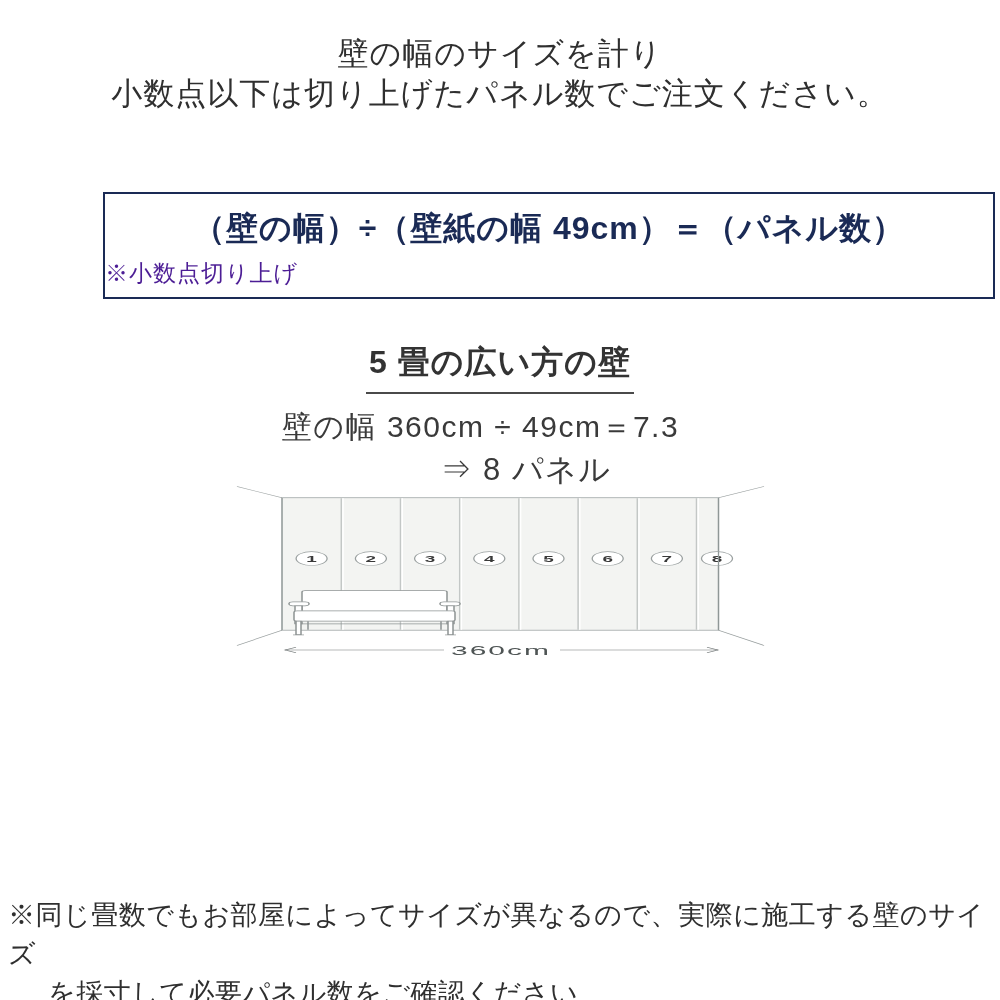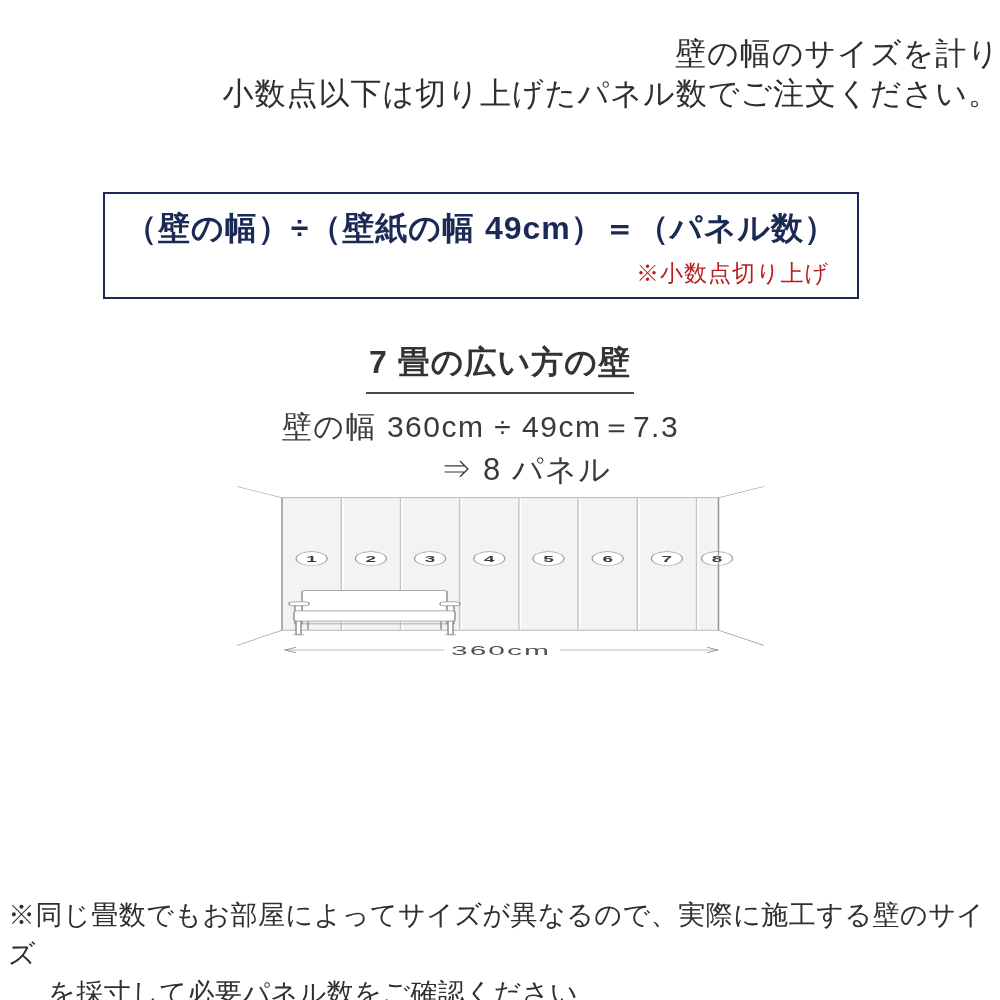--- a/index.html
+++ b/index.html
@@ -1,33 +1,33 @@
 <!DOCTYPE html>
 <html><head>
 <meta charset="utf-8">
 <style>
   html,body{margin:0;padding:0;background:#fff;}
   .page{
     position:relative;width:1000px;height:1000px;background:#ffffff;overflow:hidden;
     font-family:"Liberation Sans",sans-serif;color:#2f2f2f;
   }
   .intro{
-    position:absolute;top:34px;left:0;width:1000px;text-align:right;
+    position:absolute;top:34px;left:0;width:1000px;text-align:center;
     font-size:31px;line-height:40px;letter-spacing:1px;color:#2f2f2f;
   }
   .formula-box{
-    position:absolute;left:103px;top:192px;width:756px;height:107px;
+    position:absolute;left:103px;top:192px;width:892px;height:107px;
     border:2px solid #1a2a55;box-sizing:border-box;background:#ffffff;
   }
   .formula{
     margin-top:13px;text-align:center;font-size:32px;font-weight:bold;
     color:#1a2a55;letter-spacing:1px;
   }
   .formula-note{
-    margin-top:7px;text-align:right;padding-right:28px;font-size:23px;color:#b91c1c;
+    margin-top:7px;padding-right:28px;font-size:23px;color:#4c1d95;
     letter-spacing:1px;
   }
   .example-heading{
     position:absolute;top:341px;left:0;width:1000px;text-align:center;
     font-size:32px;font-weight:bold;color:#333333;letter-spacing:1px;
   }
   .example-heading .underlined{
     display:inline-block;padding:0 3px 7px 3px;border-bottom:2px solid #4a4a4a;
   }
   .calc-line{
@@ -57,21 +57,21 @@
     <div>壁の幅のサイズを計り</div>
     <div>小数点以下は切り上げたパネル数でご注文ください。</div>
   </div>
 
   <div class="formula-box">
     <div class="formula">（壁の幅）÷（壁紙の幅 49cm）＝（パネル数）</div>
     <div class="formula-note">※小数点切り上げ</div>
   </div>
 
   <div class="example-heading">
-    <span class="underlined">7 畳の広い方の壁</span>
+    <span class="underlined">5 畳の広い方の壁</span>
   </div>
 
   <div class="calc-line">壁の幅 360cm ÷ 49cm＝7.3</div>
   <div class="result-line">⇒ 8 パネル</div>
 
   <svg class="diagram-svg" width="580" height="395" viewBox="210 482 580 877" preserveAspectRatio="none">
     <svg x="210" y="482" width="580" height="395" viewBox="210 482 580 395">
 
       <g stroke="#9aa0a0" stroke-width="1.4">
         <line x1="237" y1="492" x2="282" y2="517"></line>

